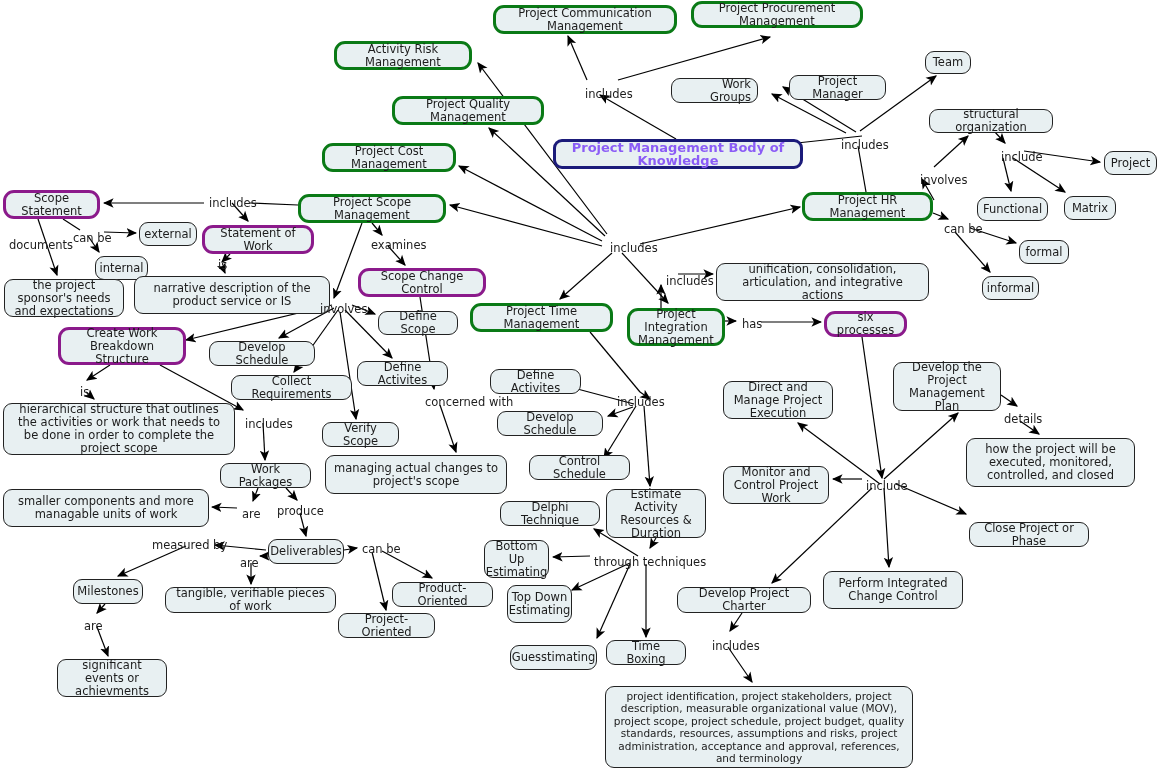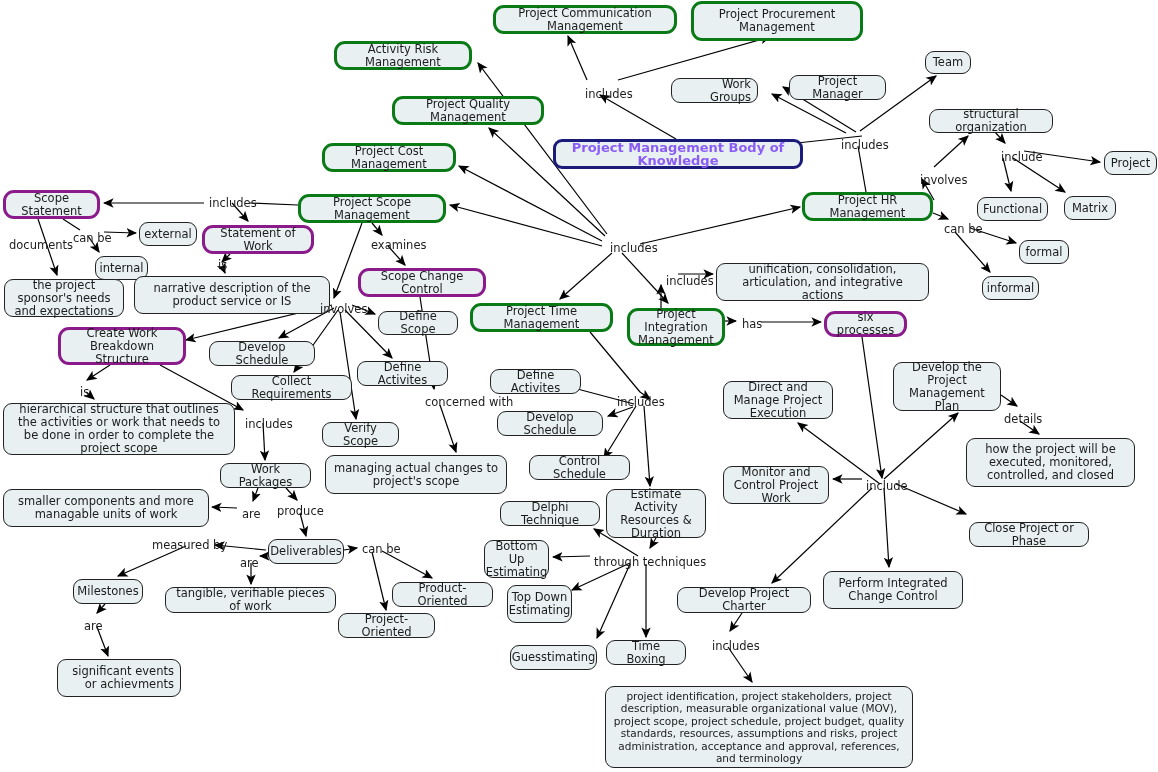--- a/index.html
+++ b/index.html
@@ -115,21 +115,21 @@
         <line x1="728" y1="647" x2="752" y2="682" stroke="#000" stroke-width="1.2" marker-end="url(#ah)"></line>
       </g>
   </svg>
   <div id="node-layer">
       <div class="node navy" style="left: 553px; top: 139px; width: 250px; height: 30px;">
         <span>Project Management Body of Knowledge</span>
       </div>
       <div class="node green" style="left: 493px; top: 5px; width: 184px; height: 29px;">
         <span>Project Communication Management</span>
       </div>
-      <div class="node green" style="left: 691px; top: 1px; width: 172px; height: 40px;">
+      <div class="node green" style="left: 691px; top: 1px; width: 172px; height: 27px;">
         <span>Project Procurement Management</span>
       </div>
       <div class="node green" style="left: 334px; top: 41px; width: 138px; height: 29px;">
         <span>Activity Risk Management</span>
       </div>
       <div class="node green" style="left: 392px; top: 96px; width: 152px; height: 29px;">
         <span>Project Quality Management</span>
       </div>
       <div class="node green" style="left: 322px; top: 143px; width: 134px; height: 29px;">
         <span>Project Cost Management</span>
@@ -283,21 +283,21 @@
       </div>
       <div class="node" style="left: 165px; top: 587px; width: 171px; height: 26px;">
         <span>tangible, verifiable pieces of work</span>
       </div>
       <div class="node" style="left: 392px; top: 582px; width: 101px; height: 25px;">
         <span>Product-Oriented</span>
       </div>
       <div class="node" style="left: 338px; top: 613px; width: 97px; height: 25px;">
         <span>Project-Oriented</span>
       </div>
-      <div class="node" style="left: 57px; top: 659px; width: 124px; height: 38px; text-align: right;">
+      <div class="node" style="left: 57px; top: 659px; width: 110px; height: 38px;">
         <span>significant events or achievments</span>
       </div>
       <div class="node" style="left: 677px; top: 587px; width: 134px; height: 26px; justify-content: flex-end;">
         <span>Develop Project Charter</span>
       </div>
       <div class="node" style="left: 605px; top: 686px; width: 308px; height: 82px; font-size: 10.5px; line-height: 12.5px;">
         <span>project identification, project stakeholders, project description, measurable organizational value (MOV), project scope, project schedule, project budget, quality standards, resources, assumptions and risks, project administration, acceptance and approval, references, and terminology</span>
       </div>
     </div>
   <div id="label-layer">

